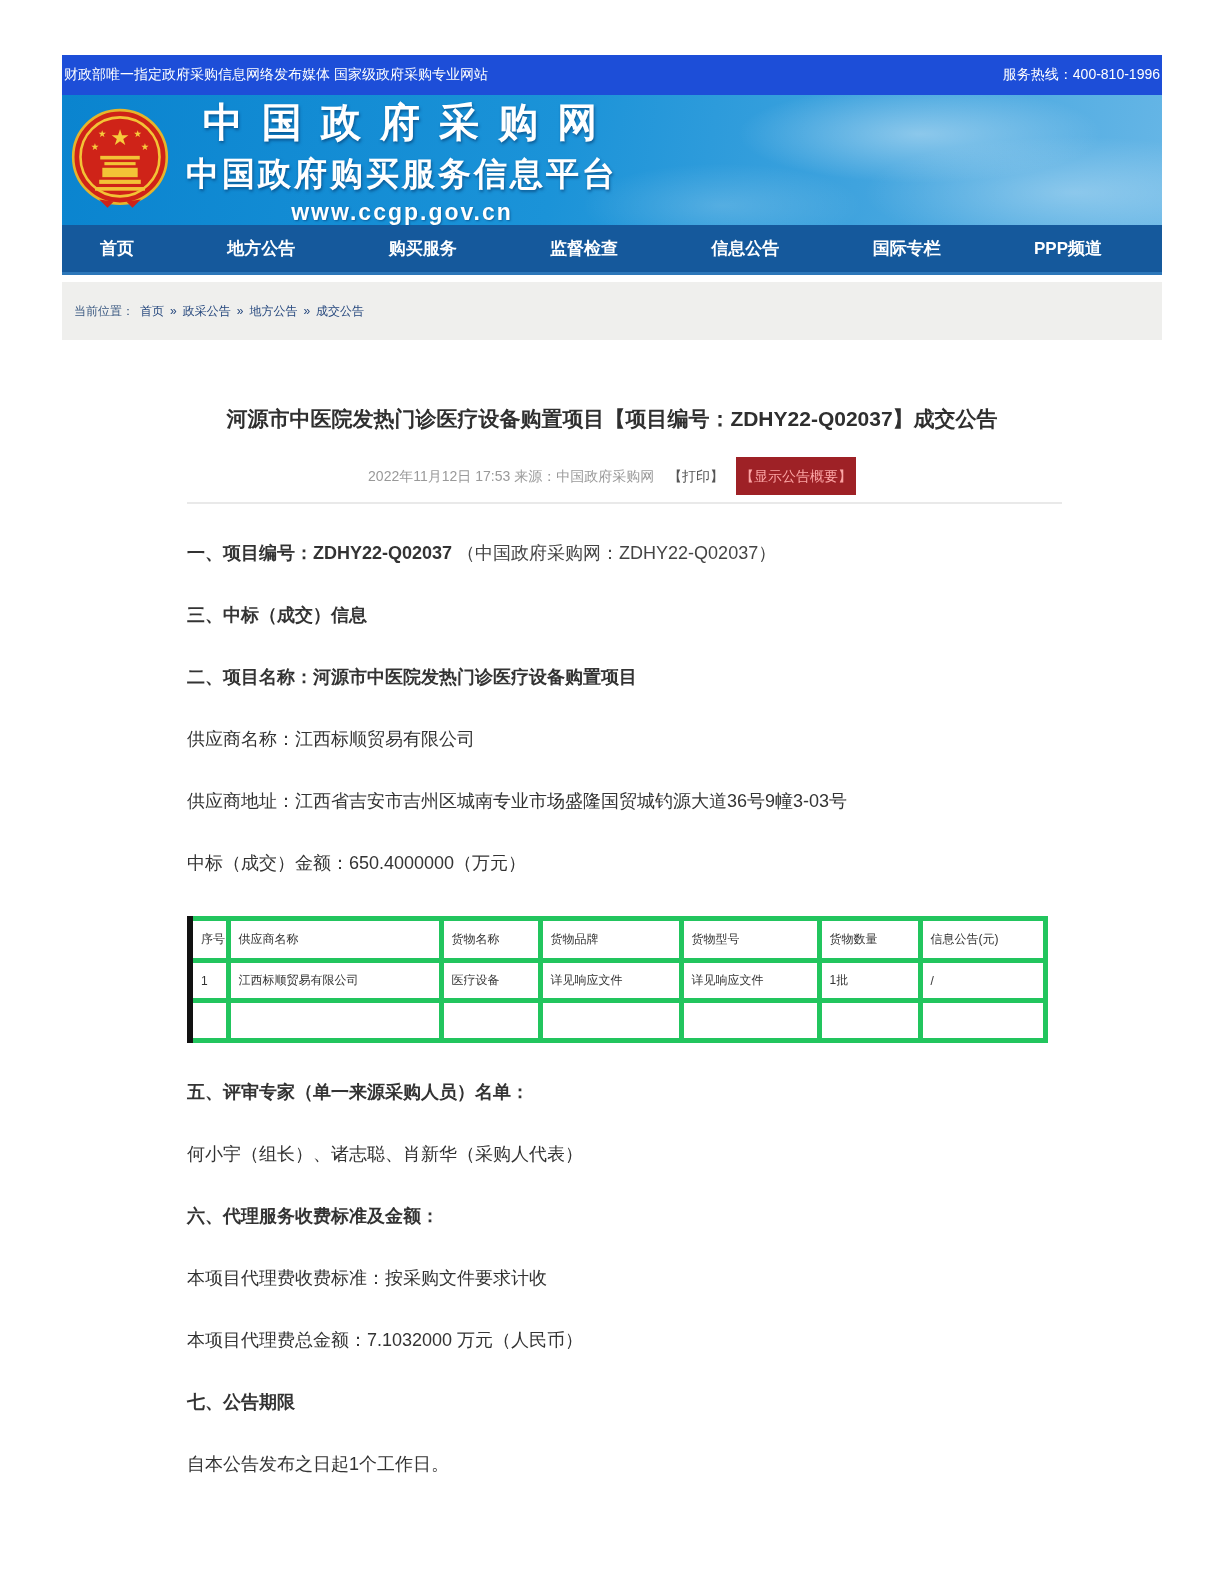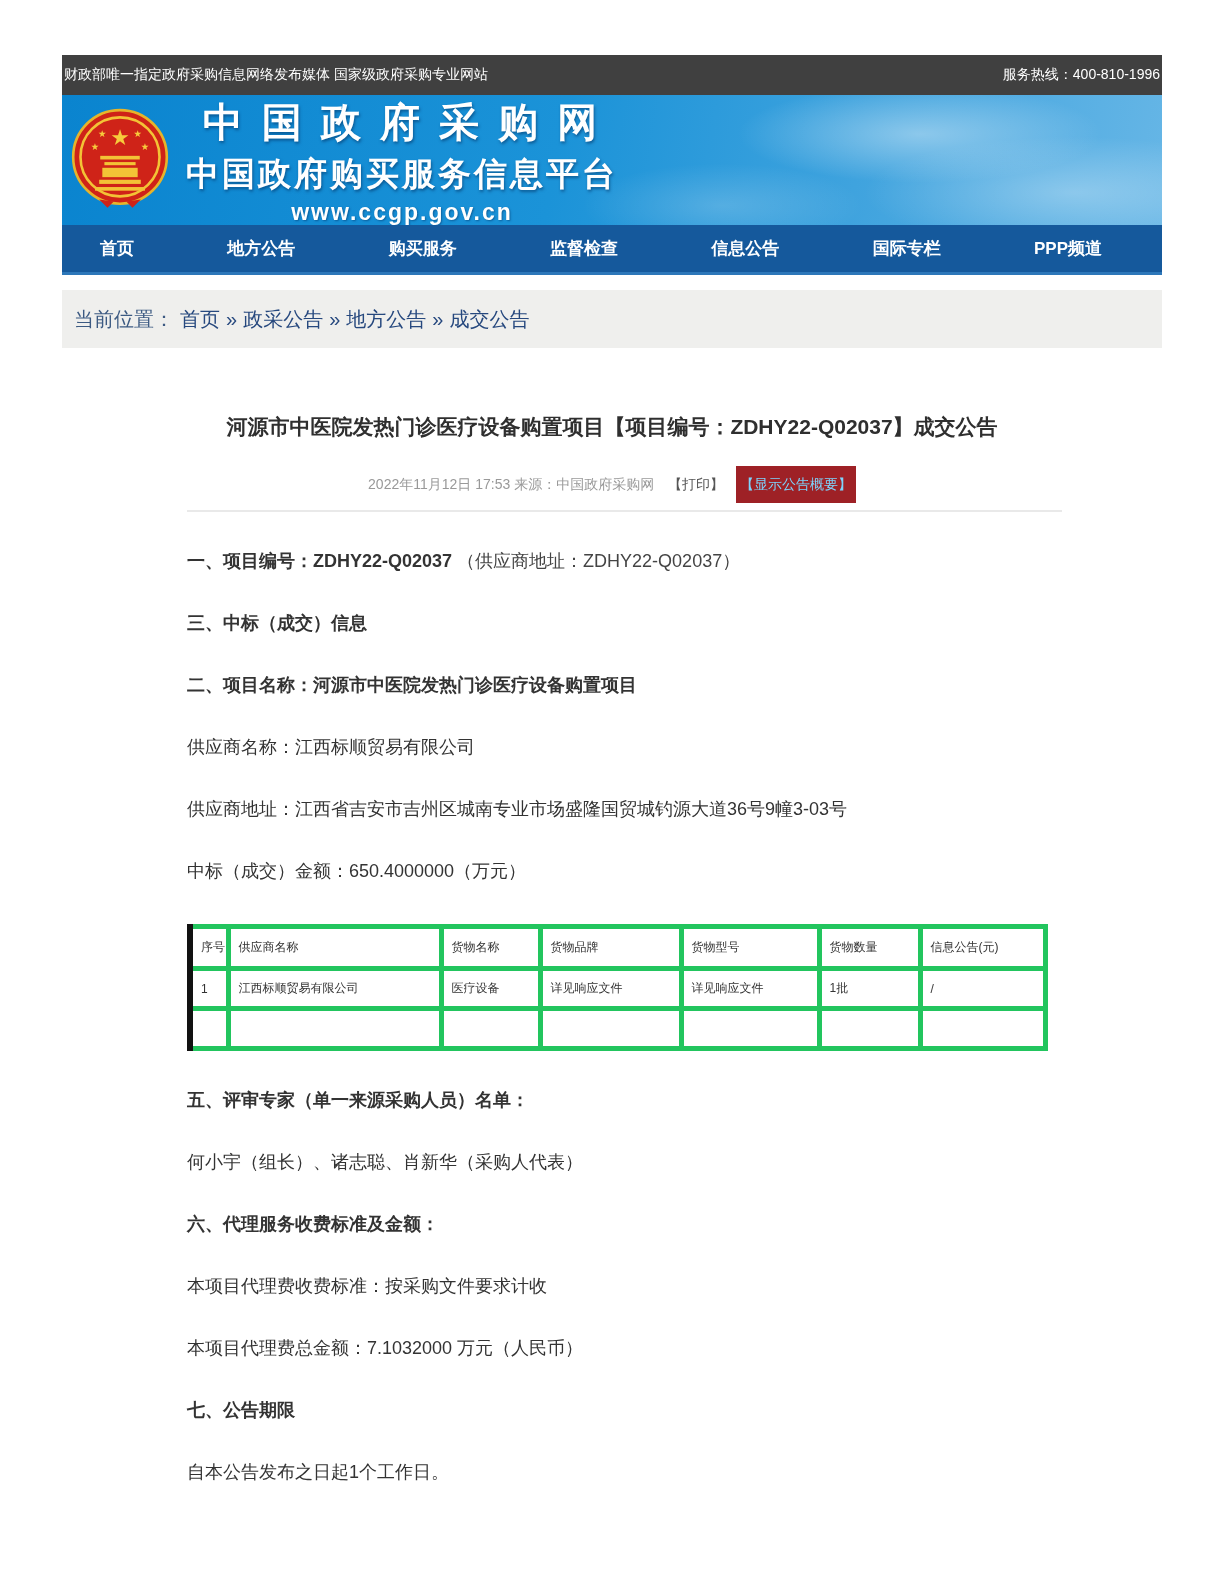--- a/index.html
+++ b/index.html
@@ -1,20 +1,20 @@
 <!DOCTYPE html>
 <html><head>
 <meta charset="utf-8">
 <style>
   * { margin:0; padding:0; box-sizing:border-box; }
   html,body { background:#fff; font-family:"Liberation Sans", sans-serif; color:#333; }
   .page { width:1100px; margin:55px auto 0 auto; }
 
   
-  .topbar { background:#404040; height:40px; display:flex; align-items:center;
+  .topbar { background:#1d4ed8; height:40px; display:flex; align-items:center;
             justify-content:space-between; color:#fff; font-size:14px; padding:0 2px; }
   .topbar .hotline { white-space:nowrap; }
 
   
   .banner { position:relative; height:130px; overflow:hidden;
             background:
               radial-gradient(ellipse 260px 70px at 78% 30%, rgba(255,255,255,.38), rgba(255,255,255,0) 70%),
               radial-gradient(ellipse 300px 80px at 92% 75%, rgba(255,255,255,.30), rgba(255,255,255,0) 70%),
               radial-gradient(ellipse 200px 60px at 60% 85%, rgba(255,255,255,.18), rgba(255,255,255,0) 70%),
               linear-gradient(100deg, #0a84cf 0%, #1b93d8 45%, #3fa3de 72%, #66b6e6 100%);
@@ -29,32 +29,32 @@
                 text-shadow:1px 1px 2px rgba(0,45,95,.5); margin-top:2px; }
 
   
   .nav { background:#15599c; height:50px; display:flex; align-items:center;
          justify-content:space-between; padding:0 60px 0 38px;
          border-bottom:3px solid #2d77b9; }
   .nav a { color:#fff; font-size:17px; font-weight:bold; text-decoration:none; cursor:pointer; }
 
   
   .crumbbar { background:#efefed; height:58px; display:flex; align-items:center;
-              font-size:20px; padding:0 12px; margin-top:15px; }
+              font-size:12px; padding:0 12px; margin-top:7px; }
   .crumbbar .label { color:#3c5a82; }
   .crumbbar a { color:#26487e; text-decoration:none; margin:0 6px; cursor:pointer; }
   .crumbbar .sep { color:#26487e; }
 
   
   .article { padding:58px 0 70px 0; }
   .article-title { width:1050px; margin:0 auto; text-align:center; font-size:21px;
                    font-weight:bold; color:#2f2f2f; line-height:42px; }
   .article-meta { text-align:center; margin-top:28px; font-size:14px; color:#999; }
   .article-meta .print { color:#555; margin-left:10px; cursor:pointer; }
-  .article-meta .badge { background:#9e2126; color:#7dd3fc; padding:11px 4px; margin-left:8px; cursor:pointer;font-family:Liberation Serif, serif; }
+  .article-meta .badge { background:#9e2126; color:#fca5a5; padding:11px 4px; margin-left:8px; cursor:pointer; }
   .content { width:875px; margin:0 auto 0 125px; }
   .divider { border-top:2px solid #e9e9e9; margin-top:16px; }
   .content p { font-size:18px; line-height:26px; margin:36px 0; color:#333; }
   .content p.h { font-weight:bold; }
   .content .plain { font-weight:normal; color:#444; }
 
   
   .goods-table { border-collapse:collapse; margin:40px 0 10px 0; width:855px;
                  border:2px solid #111; border-left:6px solid #111; table-layout:fixed; }
   .goods-table th, .goods-table td { border:5px solid #22c55e; font-size:12px; font-weight:normal;
@@ -128,21 +128,21 @@
       <span>来源：中国政府采购网</span>
       <span class="print">【打印】</span>
       <span class="badge">【显示公告概要】</span>
     </div>
 
     <div class="content">
       <div class="divider"></div>
 
       <p class="h">
         <span>一、项目编号：ZDHY22-Q02037</span>
-        <span class="plain">（供应商地址：ZDHY22-Q02037）</span>
+        <span class="plain">（中国政府采购网：ZDHY22-Q02037）</span>
       </p>
 
       <p class="h">三、中标（成交）信息</p>
 
       <p class="h">二、项目名称：河源市中医院发热门诊医疗设备购置项目</p>
 
       <p>供应商名称：江西标顺贸易有限公司</p>
       <p>供应商地址：江西省吉安市吉州区城南专业市场盛隆国贸城钓源大道36号9幢3-03号</p>
       <p>中标（成交）金额：650.4000000（万元）</p>
 

